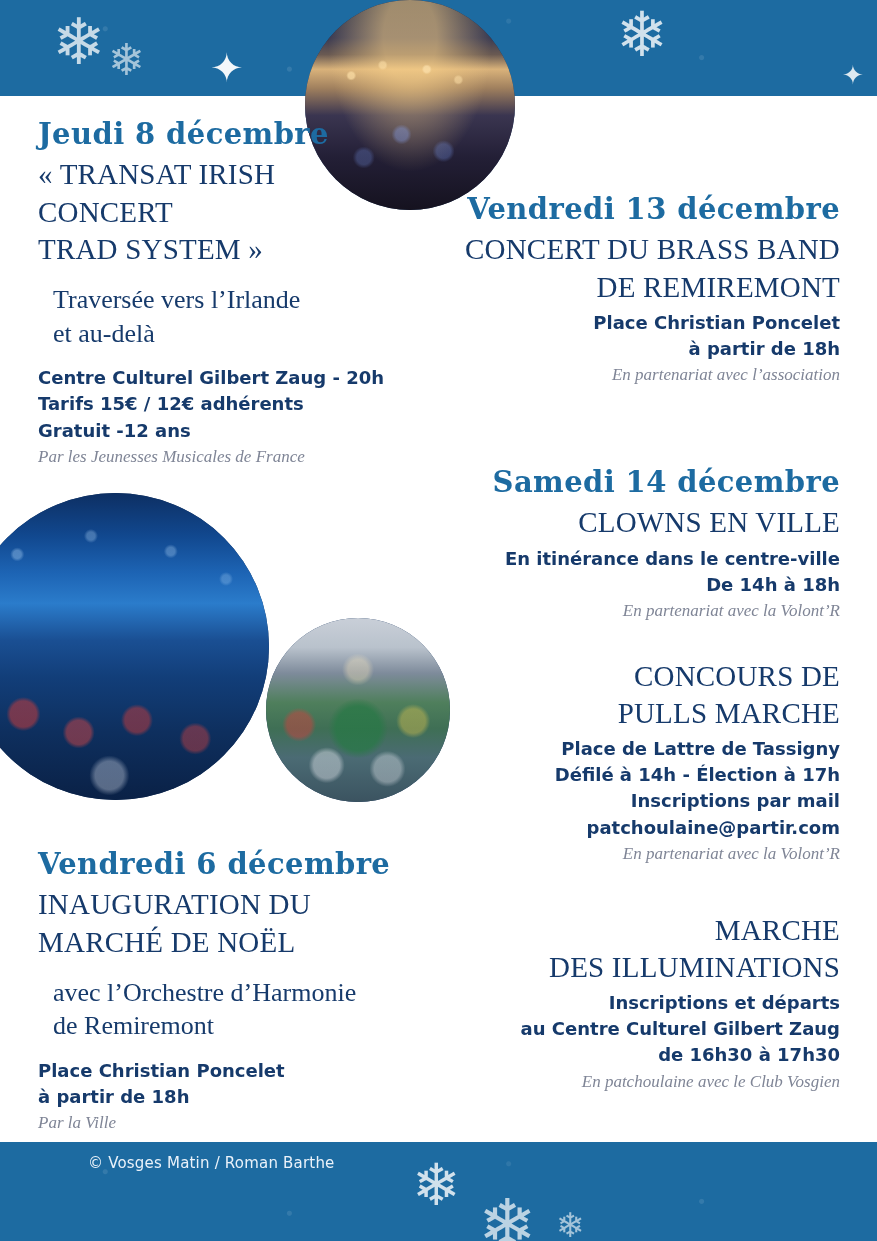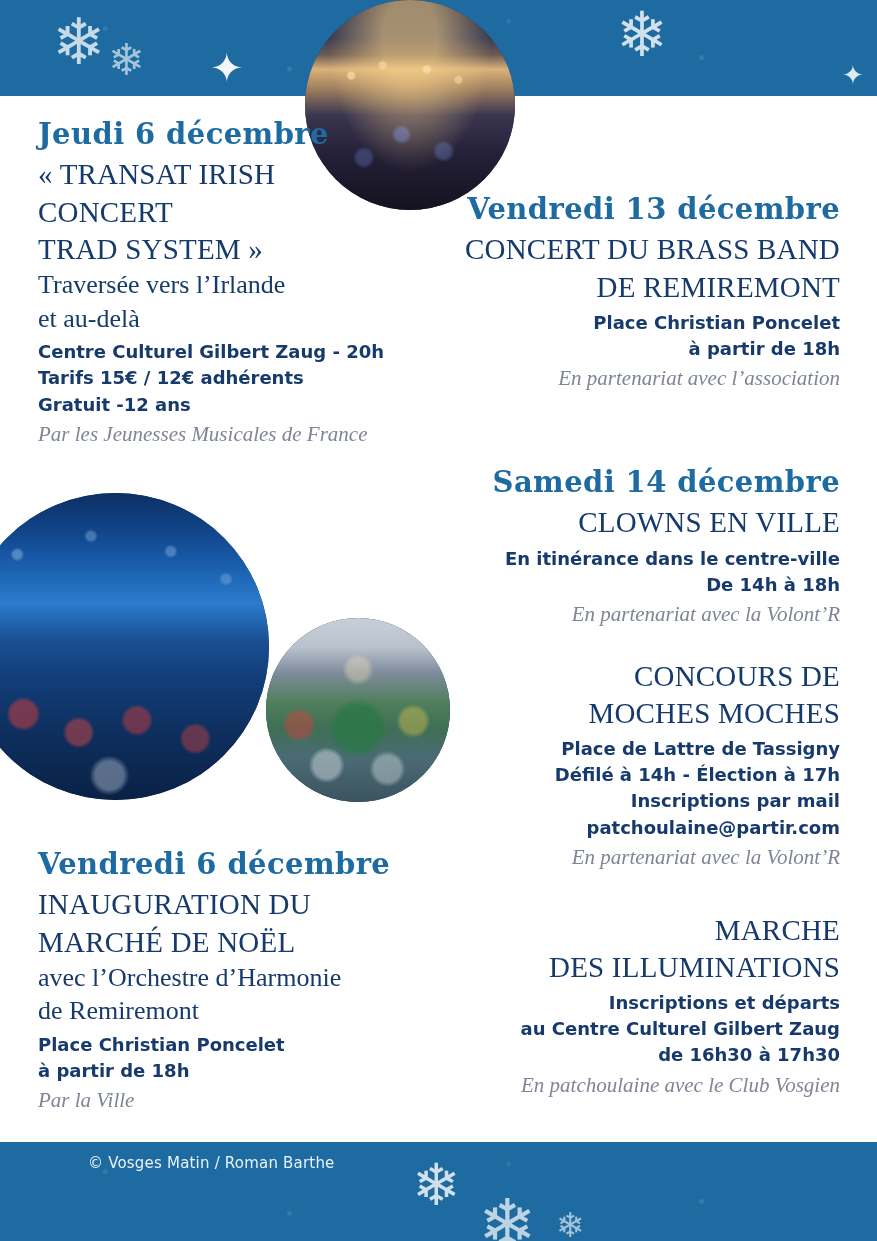--- a/index.html
+++ b/index.html
@@ -163,34 +163,34 @@
     line-height: 1.28;
     color: #163a6b;
     margin: 0;
     letter-spacing: 0.2px;
   }
   .subtitle {
     font-family: "Liberation Serif", serif;
     font-size: 26px;
     line-height: 1.3;
     color: #163a6b;
-    margin: 0;
+    margin: 15px;
   }
   .detail {
     font-family: "DejaVu Sans", sans-serif;
     font-weight: bold;
     font-size: 18px;
     line-height: 1.45;
     color: #163a6b;
     margin: 4px 0 0 0;
   }
   .note {
     font-family: "Liberation Serif", serif;
     font-style: italic;
-    font-size: 21px;
+    font-size: 17px;
     line-height: 1.35;
     color: #7f8596;
     margin: 2px 0 0 0;
   }
   .right { text-align: right; }
   .left { text-align: left; }
 
   
   #block-thu5   { left: 38px;  top: 118px;  width: 420px; }
   #block-fri6   { left: 38px;  top: 848px;  width: 430px; }
@@ -227,21 +227,21 @@
 
 <div class="photo" id="photo-choir">
   <div class="inner"></div>
 </div>
 
 <div class="photo" id="photo-sweaters">
   <div class="inner"></div>
 </div>
 
 <div class="block left" id="block-thu5">
-  <div class="date">Jeudi 6 décembre</div>
+  <div class="date">Jeudi 8 décembre</div>
   <div class="title">
     <div>« TRANSAT IRISH</div>
     <div>CONCERT</div>
     <div>TRAD SYSTEM »</div>
   </div>
   <div class="subtitle">
     <div>Traversée vers l’Irlande</div>
     <div>et au-delà</div>
   </div>
   <div class="detail">
@@ -290,21 +290,21 @@
   <div class="detail">
     <div>En itinérance dans le centre-ville</div>
     <div>De 14h à 18h</div>
   </div>
   <div class="note">En partenariat avec la Volont’R</div>
 </div>
 
 <div class="block right" id="block-pulls">
   <div class="title">
     <div>CONCOURS DE</div>
-    <div>MOCHES MOCHES</div>
+    <div>PULLS MARCHE</div>
   </div>
   <div class="detail">
     <div>Place de Lattre de Tassigny</div>
     <div>Défilé à 14h - Élection à 17h</div>
     <div>Inscriptions par mail</div>
     <div>patchoulaine@partir.com</div>
   </div>
   <div class="note">En partenariat avec la Volont’R</div>
 </div>
 

